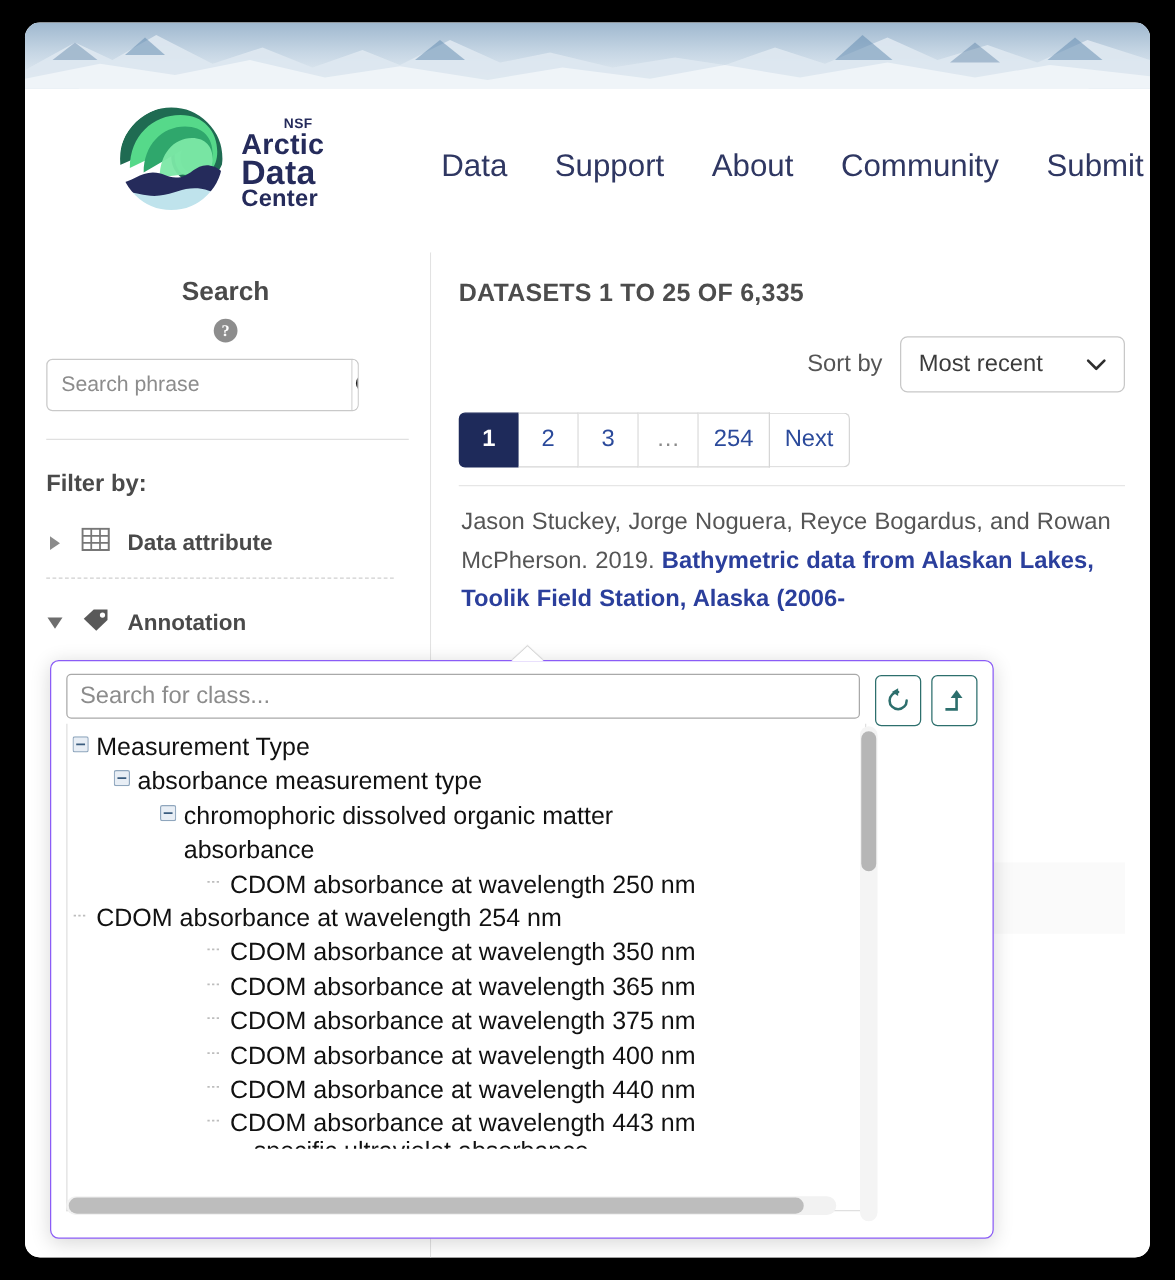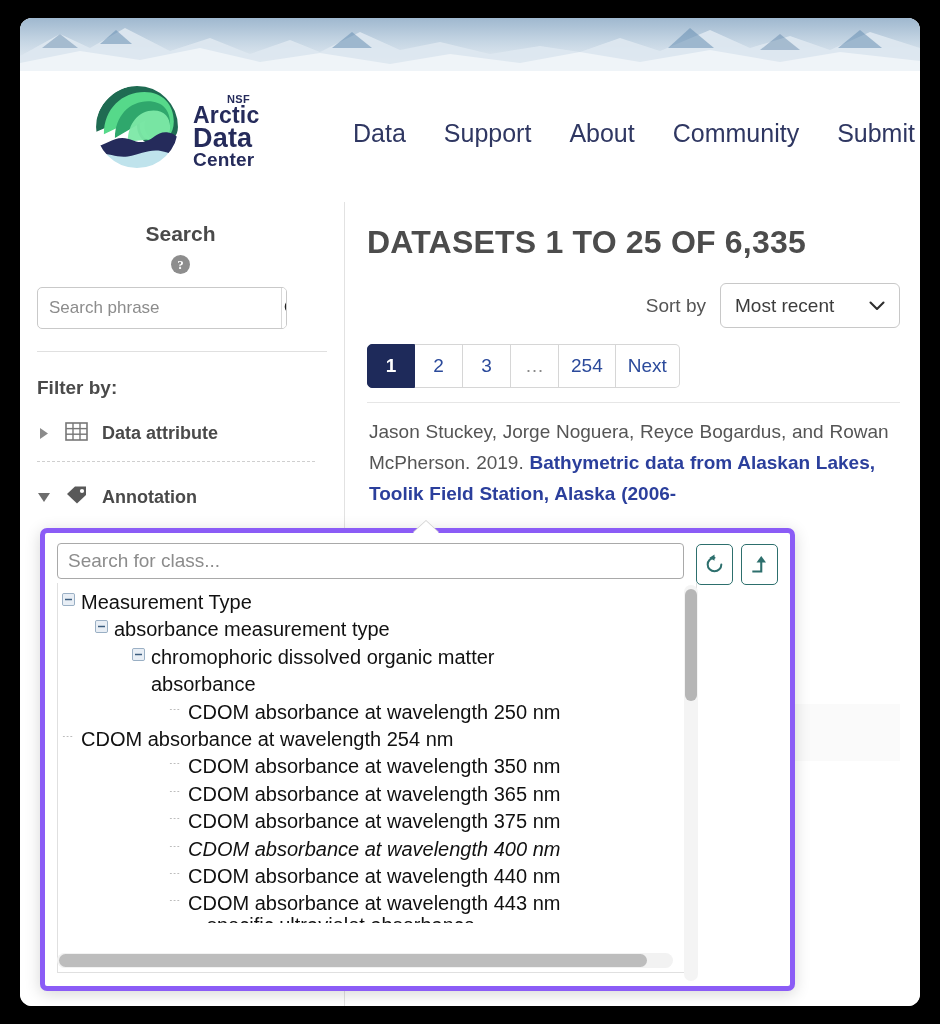--- a/index.html
+++ b/index.html
@@ -122,21 +122,21 @@
   }
 
   
   .results {
     flex: 1; height: 100%;
     background: #ffffff;
     padding: 22px 20px 0 22px;
     position: relative;
   }
   .results-title {
-    font-size: 32px; font-weight: 700; color: #4c4c4c; letter-spacing: .2px;
+    font-size: 20px; font-weight: 700; color: #4c4c4c; letter-spacing: .2px;
   }
   .sort-row {
     margin-top: 22px; display: flex; align-items: center;
     justify-content: flex-end; gap: 14px;
   }
   .sort-label { font-size: 19px; color: #555; }
   .sort-select {
     width: 180px; height: 45px; border: 1px solid #c8c8c8; border-radius: 6px;
     display: flex; align-items: center; justify-content: space-between;
     padding: 0 14px; font-size: 19px; color: #3c3c3c; background: #fff;
@@ -164,21 +164,21 @@
     color: #2b3f9c; font-weight: 700; text-decoration: none;
   }
   .res-item.shaded { background: #fafafa; }
 
   
   .popup {
     position: absolute;
     left: 20px; top: 510px;
     width: 755px; height: 463px;
     background: #ffffff;
-    border: 5px solid #8b5cf6;
+    border: 1px solid #8b5cf6;
     border-radius: 7px;
     box-shadow: 0 3px 16px rgba(0,0,0,0.16);
     z-index: 40;
   }
   .popup-caret {
     position: absolute; top: -12px; left: 368px;
     width: 0; height: 0;
     border-left: 13px solid transparent;
     border-right: 13px solid transparent;
     border-bottom: 12px solid #ffffff;
@@ -513,21 +513,21 @@
               <span class="tlabel">CDOM absorbance at wavelength 365 nm</span>
             </div>
             <div class="tnode" style="padding-left:107px;">
               <span class="tg">
                 <svg width="13" height="13" viewBox="0 0 14 14">
                     <line x1="1" y1="7" x2="12" y2="7" stroke="#bdbdbd" stroke-width="1.3" stroke-dasharray="2 2"></line>
                   </svg>
               </span>
               <span class="tlabel">CDOM absorbance at wavelength 375 nm</span>
             </div>
-            <div class="tnode" style="padding-left:107px;font-style:italic;">
+            <div class="tnode" style="padding-left:107px;">
               <span class="tg">
                 <svg width="13" height="13" viewBox="0 0 14 14">
                     <line x1="1" y1="7" x2="12" y2="7" stroke="#bdbdbd" stroke-width="1.3" stroke-dasharray="2 2"></line>
                   </svg>
               </span>
               <span class="tlabel">CDOM absorbance at wavelength 400 nm</span>
             </div>
             <div class="tnode" style="padding-left:107px;">
               <span class="tg">
                 <svg width="13" height="13" viewBox="0 0 14 14">

